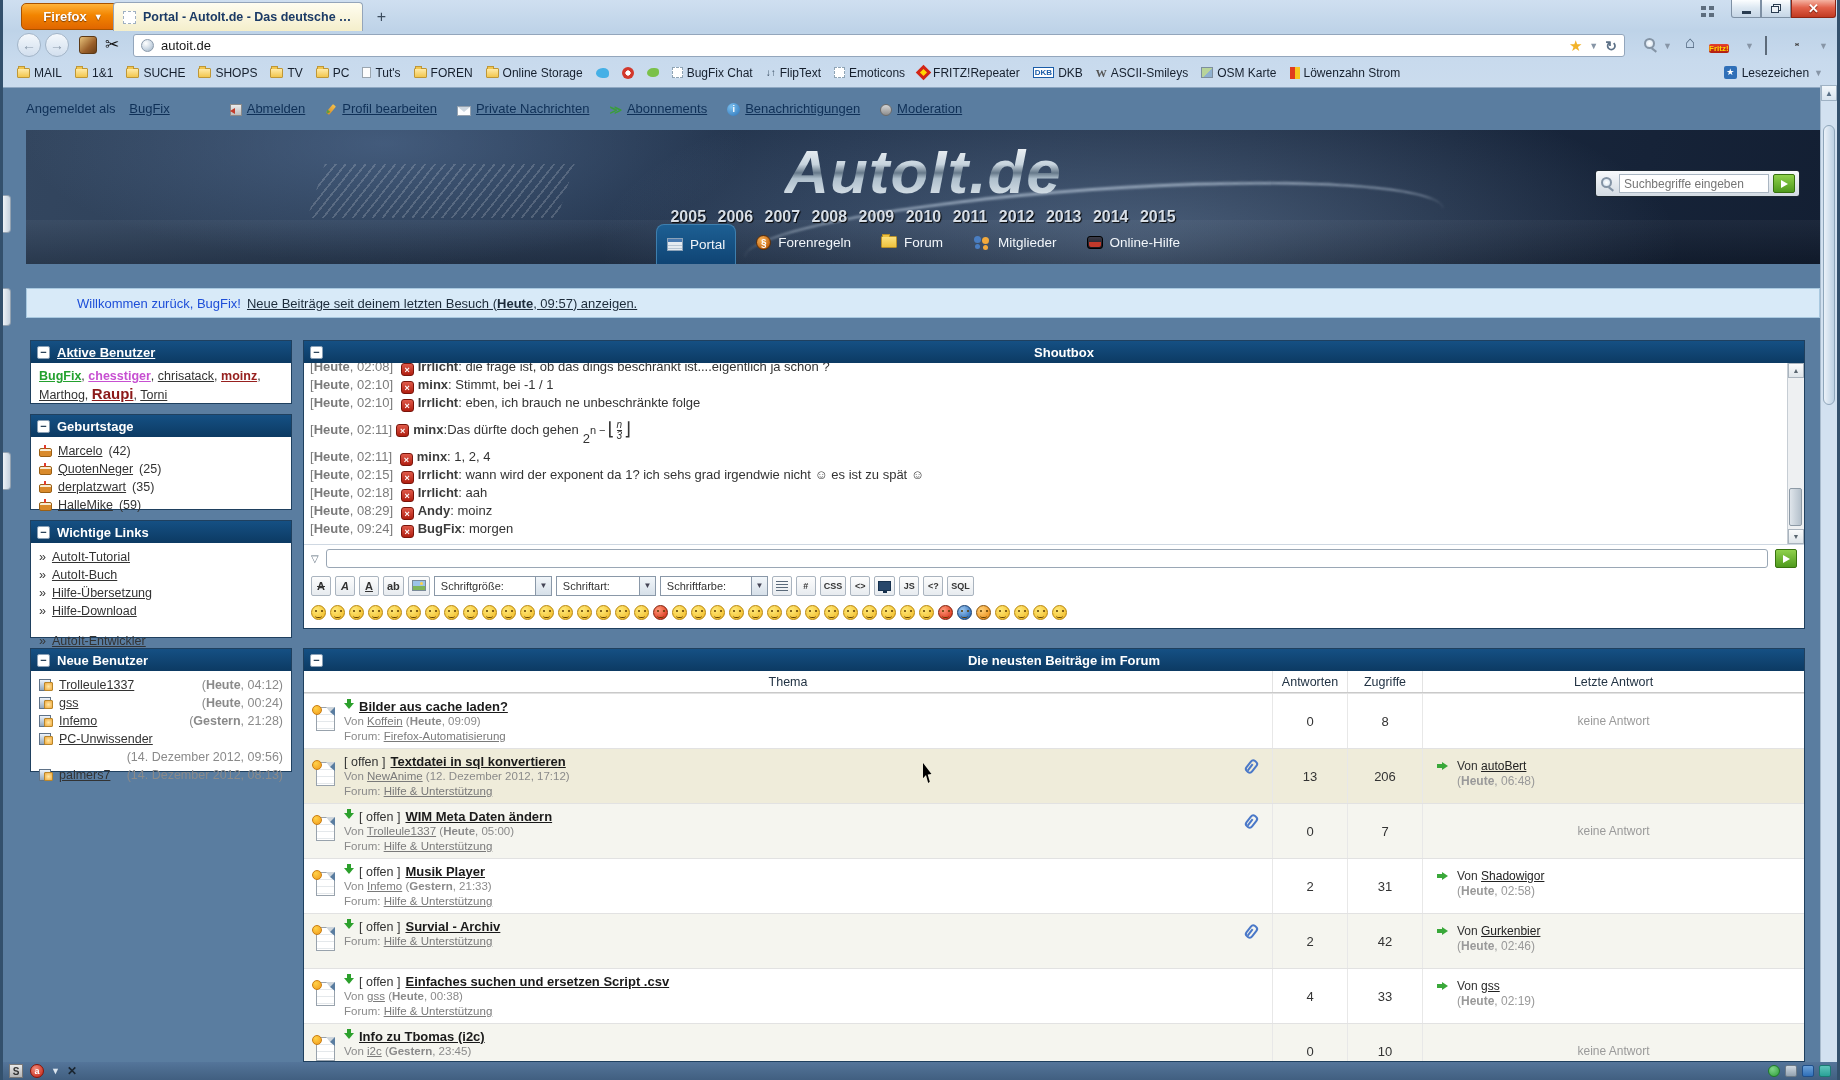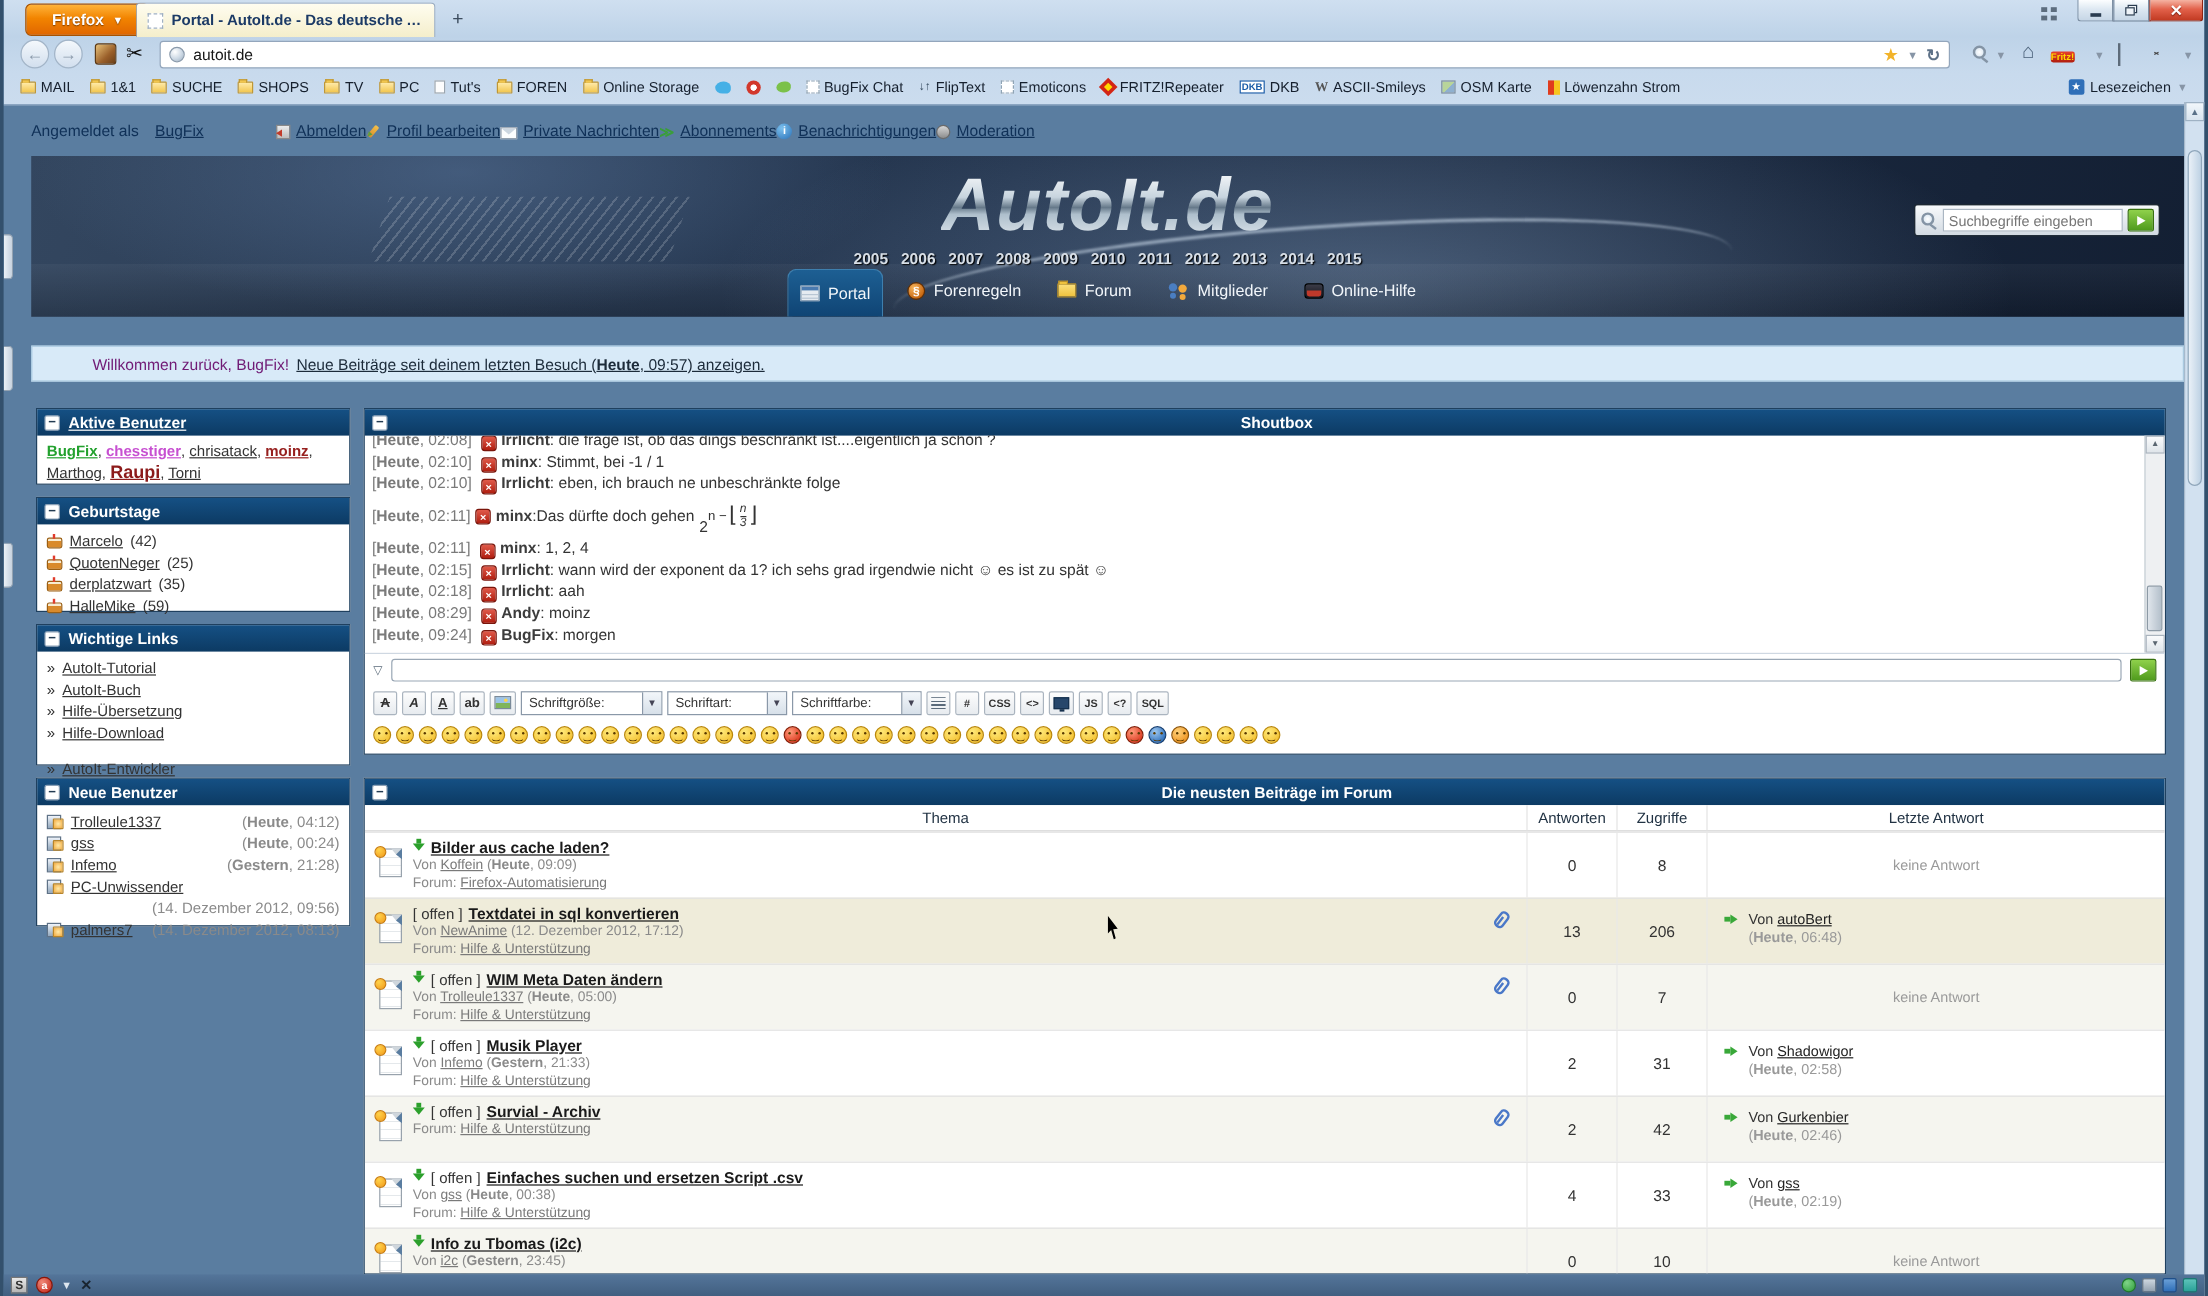--- a/index.html
+++ b/index.html
@@ -79,21 +79,21 @@
   .ic-mail{width:14px;height:10px;background:#fcfdfe;border:1px solid #93a0ae;}
   .ic-mail::before{content:"";position:absolute;left:0;top:0;border-left:6px solid transparent;border-right:6px solid transparent;border-top:5px solid #ccd6e0;}
   .ic-subs{color:#3a9e3a;font-weight:bold;font-size:12px;line-height:12px;}
   .ic-info{width:13px;height:13px;border-radius:50%;background:radial-gradient(circle at 35% 30%,#7cc0ee,#2a72b8);color:#fff;font-size:9px;font-weight:bold;text-align:center;line-height:13px;}
   .ic-mod{width:12px;height:12px;border-radius:50%;background:linear-gradient(#d6d6d6,#8d8d8d);border:1px solid #6b6b6b;}
   
   .banner{position:absolute;left:23px;top:130px;width:1794px;height:134px;background:radial-gradient(ellipse 900px 300px at 62% 85%,rgba(160,190,225,.35),transparent 60%),radial-gradient(ellipse 600px 200px at 20% 10%,rgba(90,120,160,.5),transparent 60%),linear-gradient(105deg,#33465f 0%,#22334c 45%,#131f33 100%);overflow:hidden;}
   .banner .swoosh{position:absolute;left:40%;top:58px;width:700px;height:90px;border-radius:50%;border-top:3px solid rgba(220,235,250,.55);transform:rotate(-4deg);filter:blur(1px);}
   .banner .stripes{position:absolute;left:290px;top:34px;width:250px;height:54px;background:repeating-linear-gradient(115deg,rgba(255,255,255,.35) 0 2px,transparent 2px 9px);transform:skewX(-18deg);opacity:.5;}
   .logo{position:absolute;left:50%;top:6px;transform:translateX(-50%);font-size:62px;font-weight:bold;font-style:italic;letter-spacing:1px;background:linear-gradient(#ffffff 5%,#c7d4de 40%,#66798a 52%,#aebfcc 60%,#e8eef3 95%);-webkit-background-clip:text;background-clip:text;color:transparent;white-space:nowrap;}
-  .years{position:absolute;left:50%;top:78px;transform:translateX(-50%);font-size:13px;font-weight:bold;color:#d7dee6;text-shadow:1px 1px 1px #000;word-spacing:7px;white-space:nowrap;}
+  .years{position:absolute;left:50%;top:78px;transform:translateX(-50%);font-size:16px;font-weight:bold;color:#d7dee6;text-shadow:1px 1px 1px #000;word-spacing:7px;white-space:nowrap;}
   .hsearch{position:absolute;right:20px;top:40px;height:27px;display:flex;align-items:center;gap:4px;background:linear-gradient(#f8fafc,#d2dae2);border:1px solid #1d2833;border-radius:3px;padding:2px 4px;}
   .hsearch input{width:150px;height:19px;border:1px solid #aab6c2;font-size:12px;padding:0 4px;color:#333;}
   .gobtn{width:22px;height:19px;background:linear-gradient(#8fd14b,#4f9a1d);border:1px solid #38720f;border-radius:2px;display:flex;align-items:center;justify-content:center;}
   .gobtn::before{content:"";border:4px solid transparent;border-left:7px solid #fff;margin-left:4px;}
   .mainnav{position:absolute;left:0;right:0;bottom:0;height:44px;display:flex;align-items:stretch;justify-content:center;gap:10px;background:linear-gradient(rgba(255,255,255,.04),rgba(0,0,0,.18));}
   .nav-item{display:flex;align-items:center;gap:7px;color:#f2f6fa;font-size:13.5px;padding:0 10px;cursor:pointer;}
   .nav-item.active{background:linear-gradient(#1d5f93,#0f4474);border:1px solid #3e7fae;border-bottom:none;border-radius:8px 8px 0 0;margin-top:4px;}
   .ni{display:inline-block;position:relative;flex:0 0 auto;}
   .ni-portal{width:16px;height:13px;background:#e6ebf1;border:1px solid #8ba2b8;}
   .ni-portal::before{content:"";position:absolute;left:0;right:0;top:0;height:3px;background:#4a7ab0;}
@@ -101,21 +101,21 @@
   .ni-par{width:15px;height:15px;border-radius:50%;background:radial-gradient(circle at 35% 30%,#f6b45c,#c96a14 70%,#8a4408);border:1px solid #5e2e05;color:#fff;font-size:10px;line-height:15px;text-align:center;font-weight:bold;}
   .ni-folder{width:16px;height:12px;background:linear-gradient(#fbe07c,#eec23e);border:1px solid #b8902a;border-radius:1px;position:relative;}
   .ni-folder::before{content:"";position:absolute;top:-3px;left:0;width:6px;height:2px;background:#eec23e;border:1px solid #b8902a;border-bottom:none;}
   .ni-users{width:18px;height:13px;}
   .ni-users::before{content:"";position:absolute;left:1px;top:0;width:7px;height:7px;border-radius:50%;background:#4a7ec2;box-shadow:0 7px 0 -1px #4a7ec2;}
   .ni-users::after{content:"";position:absolute;right:2px;top:1px;width:7px;height:7px;border-radius:50%;background:#f2a93c;box-shadow:0 7px 0 -1px #f2a93c;}
   .ni-help{width:16px;height:13px;background:linear-gradient(#3c3c48,#15151d);border:1px solid #000;border-radius:3px;}
   .ni-help::after{content:"";position:absolute;left:1px;right:1px;bottom:1px;height:5px;background:#c0392b;border-radius:0 0 2px 2px;}
   
   .welcome{position:absolute;left:23px;top:288px;width:1794px;height:30px;background:#d8eaf8;border:1px solid #a9c9e0;display:flex;align-items:center;padding-left:50px;gap:6px;font-size:13px;}
-  .welcome .greet{color:#701a75;}
+  .welcome .greet{color:#1d4ed8;}
   .welcome .wlink{color:#1c2b3a;text-decoration:underline;cursor:pointer;}
   
   .sbox,.mbox{position:absolute;background:#fff;border:1px solid #1f405f;}
   .boxhdr{height:22px;background:linear-gradient(#155084,#0c3a63);display:flex;align-items:center;gap:7px;padding:0 6px;color:#fff;font-weight:bold;font-size:13px;}
   .boxhdr .ttl-center{flex:1;text-align:center;}
   .minus{width:13px;height:13px;background:#fff;border:1px solid #8aa0b6;border-radius:2px;color:#223b52;font-weight:bold;line-height:11px;text-align:center;font-size:11px;flex:0 0 auto;cursor:pointer;}
   .sbody{padding:5px 8px;font-size:12.5px;color:#333;line-height:17px;}
   .u{text-decoration:underline;cursor:pointer;}
   .c-green{color:#23a12e;font-weight:bold;}
   .c-mag{color:#c74fd1;font-weight:bold;}
@@ -352,21 +352,21 @@
   </div>
 
   <div class="edge-tab" style="top:195px;"></div>
   <div class="edge-tab" style="top:288px;"></div>
   <div class="edge-tab" style="top:452px;"></div>
 
   <div class="userbar">
     <span class="ub-item">
       <span>Angemeldet als</span>&nbsp;<a>BugFix</a>
     </span>
-    <span id="userlinks" style="display:flex;padding-left:40px;">
+    <span id="userlinks" style="display:flex;gap:20px;padding-left:40px;">
         <span class="ub-item">
           <span class="ic ic-logout"></span>
           <a class="ulink">Abmelden</a>
         </span>
         <span class="ub-item">
           <span class="ic ic-pencil"></span>
           <a class="ulink">Profil bearbeiten</a>
         </span>
         <span class="ub-item">
           <span class="ic ic-mail"></span>

